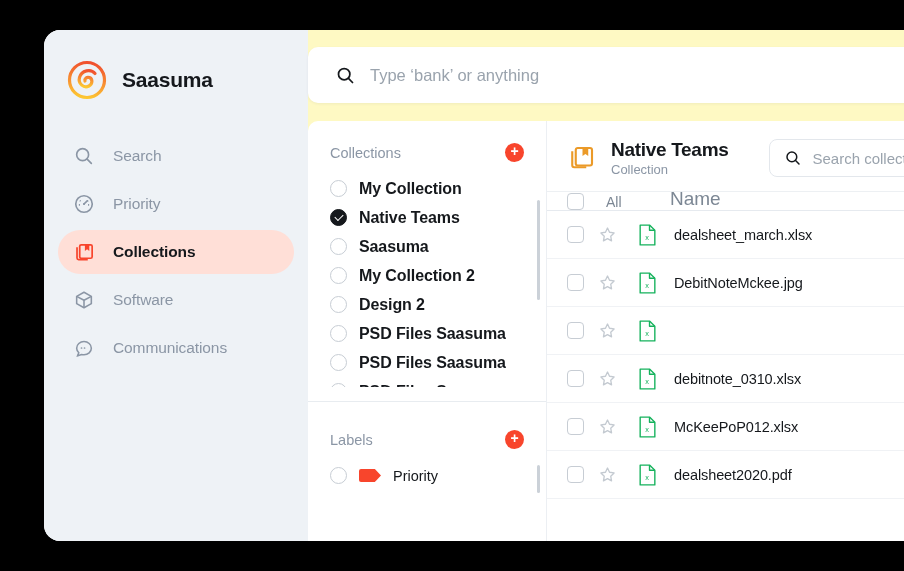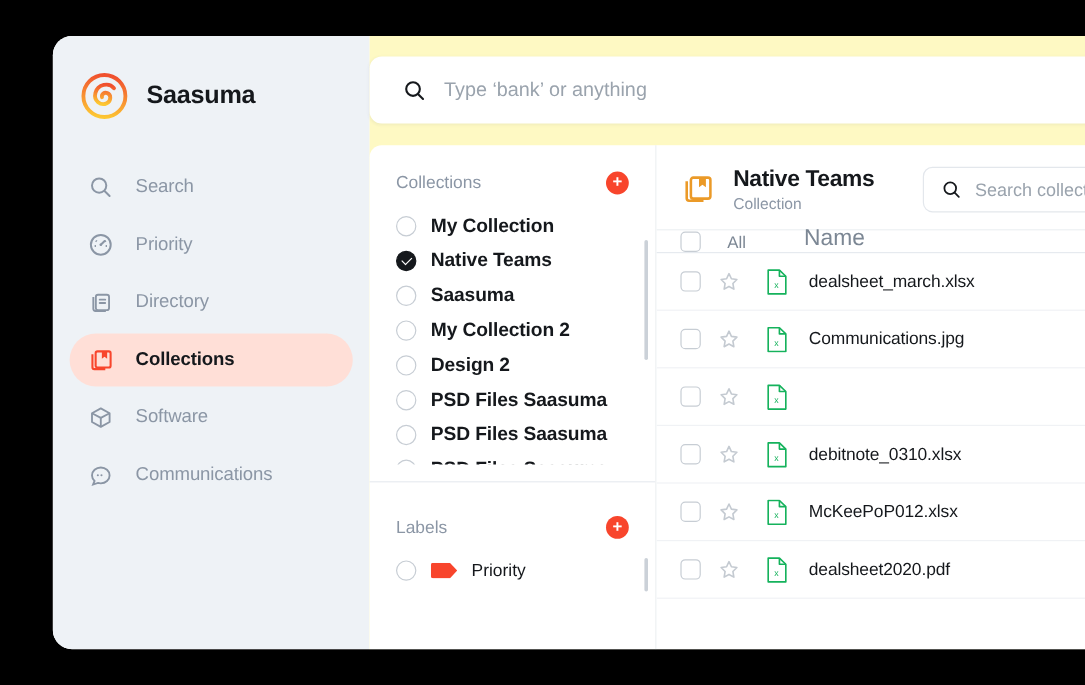--- a/index.html
+++ b/index.html
@@ -273,31 +273,20 @@
             <circle cx="12" cy="12" r="1.2" fill="#8b96a5" stroke="none"></circle>
             <line x1="7.5" y1="8.2" x2="8.3" y2="9"></line>
               <line x1="16.5" y1="8.2" x2="15.7" y2="9"></line>
             <line x1="6.4" y1="13" x2="7.6" y2="13"></line>
               <line x1="16.4" y1="13" x2="17.6" y2="13"></line>
           </svg>
         </span>
         <span class="nav-label">Priority</span>
       </div>
 
-      <div class="nav-item">
-        <span class="nav-icon">
-          <svg viewBox="0 0 24 24" width="22" height="22" fill="none" stroke="#8b96a5" stroke-width="1.7">
-            <rect x="7.5" y="5" width="12" height="14" rx="2"></rect>
-            <path d="M5.2 7.2v10.6a2 2 0 0 0 2 2h9.4"></path>
-            <line x1="11" y1="9.5" x2="16" y2="9.5" stroke-linecap="round"></line>
-            <line x1="11" y1="12.5" x2="16" y2="12.5" stroke-linecap="round"></line>
-          </svg>
-        </span>
-        <span class="nav-label">Directory</span>
-      </div>
 
       <div class="nav-item active">
         <span class="nav-icon">
           <svg viewBox="0 0 24 24" width="23" height="23" fill="none" stroke="#f8452c" stroke-width="1.8">
             <path d="M4.2 6.5v11.3a1.6 1.6 0 0 0 1.6 1.6h9.6"></path>
             <rect x="7" y="4" width="13" height="14" rx="1.6"></rect>
             <path d="M12.4 4v6.4l2.3-1.7 2.3 1.7V4" fill="#f8452c" stroke="none"></path>
           </svg>
         </span>
         <span class="nav-label">Collections</span>
@@ -460,21 +449,21 @@
                 <path d="M12 3.8l2.55 5.4 5.75.8-4.2 4.2 1 5.9-5.1-2.8-5.1 2.8 1-5.9-4.2-4.2 5.75-.8z"></path>
               </svg>
             </span>
             <span class="fileicon">
               <svg viewBox="0 0 20 24" width="19" height="22">
                 <path d="M2 1.2h10.2L18 6.8V22.8H2z" fill="#fff" stroke="#15b25c" stroke-width="1.5" stroke-linejoin="round"></path>
                 <path d="M12.2 1.2V6.8H18" fill="none" stroke="#15b25c" stroke-width="1.5" stroke-linejoin="round"></path>
                 <text x="9.6" y="17.4" font-family="Liberation Sans, sans-serif" font-size="8" fill="#15b25c" text-anchor="middle">x</text>
               </svg>
             </span>
-            <span class="fname">Communications.jpg</span>
+            <span class="fname">DebitNoteMckee.jpg</span>
           </div>
 
           <div class="row">
             <span class="chk"></span>
             <span class="star">
               <svg viewBox="0 0 24 24" width="19" height="19" fill="none" stroke="#c4cad1" stroke-width="1.7" stroke-linejoin="round">
                 <path d="M12 3.8l2.55 5.4 5.75.8-4.2 4.2 1 5.9-5.1-2.8-5.1 2.8 1-5.9-4.2-4.2 5.75-.8z"></path>
               </svg>
             </span>
             <span class="fileicon">

